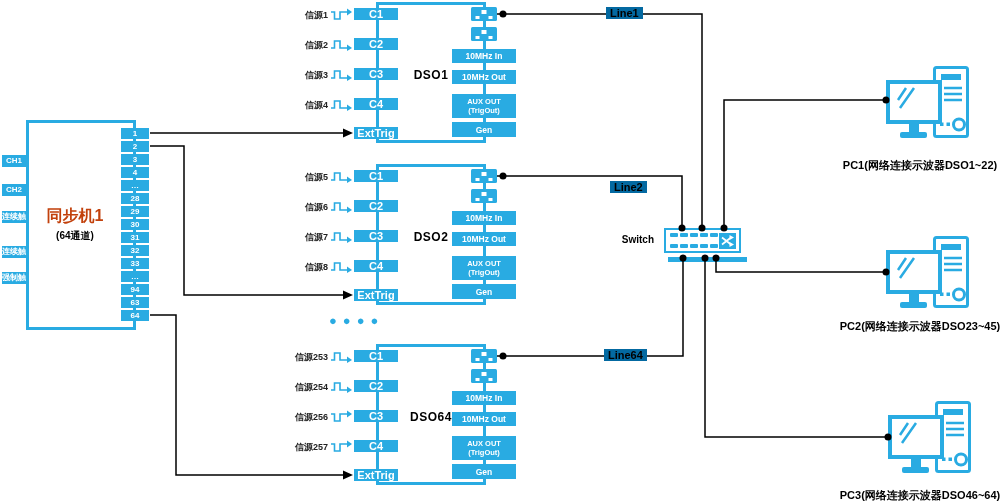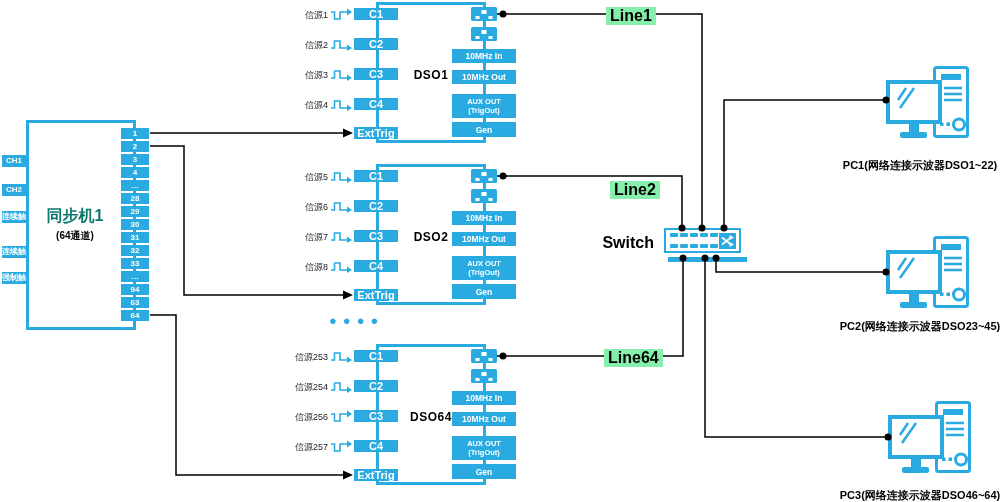--- a/index.html
+++ b/index.html
@@ -2,48 +2,48 @@
 <html><head>
 <meta charset="utf-8">
 <style>
   * { margin:0; padding:0; box-sizing:border-box; }
   html,body { background:#fff; font-family:"Liberation Sans","DejaVu Sans",sans-serif; }
   .canvas { position:relative; width:1000px; height:502px; background:#fff; overflow:hidden; }
   .wires { position:absolute; left:0; top:0; z-index:6; pointer-events:none; }
 
   
   .sync-frame { position:absolute; left:26px; top:120px; width:110px; height:210px; border:3px solid #29ABE2; background:#fff; z-index:1; }
-  .sync-title { position:absolute; left:30px; top:206px; width:90px; text-align:center; font-size:16px; font-weight:bold; color:#0f766e; z-index:2; }
+  .sync-title { position:absolute; left:30px; top:206px; width:90px; text-align:center; font-size:16px; font-weight:bold; color:#c2410c; z-index:2; }
   .sync-sub { position:absolute; left:30px; top:229px; width:90px; text-align:center; font-size:10px; font-weight:bold; color:#000; z-index:2; }
   .inp { position:absolute; left:2px; width:24px; height:12px; background:#29ABE2; color:#fff; font-size:8px; font-weight:bold; text-align:center; line-height:12px; z-index:3; }
   .port { position:absolute; left:121px; width:28px; height:11px; background:#29ABE2; color:#fff; font-size:8px; font-weight:bold; text-align:center; line-height:11px; z-index:3; }
 
   
   .dso { position:absolute; left:0; width:1000px; height:150px; }
   .dso1 { top:0; } .dso2 { top:162px; } .dso64 { top:342px; }
   .frame { position:absolute; left:376px; top:2px; width:110px; height:141px; border:3px solid #29ABE2; background:#fff; }
   .dso-name { position:absolute; left:394px; top:68px; width:74px; text-align:center; font-size:12px; font-weight:bold; color:#000; letter-spacing:.5px; }
   .row { position:absolute; left:0; width:1000px; height:13px; }
   .r0{top:8px} .r1{top:38px} .r2{top:68px} .r3{top:98px} .r4{top:127px}
-  .src { position:absolute; left:236px; top:1px; width:92px; text-align:right; font-size:9px; font-weight:normal; color:#222; }
+  .src { position:absolute; left:236px; top:1px; width:92px; text-align:right; font-size:9px; font-weight:bold; color:#222; }
   .pulse { position:absolute; left:331px; top:0; }
   .cbox { position:absolute; left:354px; top:0; width:44px; height:12px; background:#29ABE2; color:#fff; font-size:11px; font-weight:bold; text-align:center; line-height:12px; }
   .lan { position:absolute; left:471px; }
   .lan1 { top:7px; } .lan2 { top:27px; }
   .iobox { position:absolute; left:452px; width:64px; background:#29ABE2; color:#fff; text-align:center; font-weight:bold; font-size:8.5px; display:flex; flex-direction:column; justify-content:center; }
   .io1 { top:49px; height:14px; } .io2 { top:70px; height:14px; }
   .io3 { top:94px; height:24px; font-size:7.5px; line-height:1.25; }
   .io4 { top:122px; height:15px; }
 
   .ellipsis { position:absolute; left:329px; top:313px; color:#29ABE2; font-size:13px; font-weight:bold; letter-spacing:6px; }
 
-  .linelabel { position:absolute; background:#86efac; padding:0 4px; font-size:16px; font-weight:600; color:#000; z-index:7; }
+  .linelabel { position:absolute; background:#0369a1; padding:0 4px; font-size:11px; font-weight:600; color:#000; z-index:7; }
 
   
-  .sw-label { position:absolute; left:596px; top:234px; width:58px; text-align:right; font-size:16px; font-weight:bold; color:#000; }
+  .sw-label { position:absolute; left:596px; top:234px; width:58px; text-align:right; font-size:10px; font-weight:bold; color:#000; }
   .sw-box { position:absolute; left:664px; top:228px; width:77px; height:25px; border:2px solid #29ABE2; background:#fff; z-index:2; }
   .sw-ports { position:absolute; left:4px; top:3px; width:48px; height:15px; display:flex; flex-direction:column; justify-content:space-between; }
   .sw-prow { display:flex; gap:2px; }
   .sw-dash { width:8px; height:4px; background:#29ABE2; border-radius:1px; }
   .sw-icon { position:absolute; right:3px; top:2.5px; width:17px; height:16px; background:#29ABE2; }
   .sw-bar { position:absolute; left:668px; top:257px; width:79px; height:5px; background:#29ABE2; z-index:2; }
 
   
   .pc { position:absolute; z-index:2; }
   .pc1 { left:886px; top:66px; } .pc2 { left:886px; top:236px; } .pc3 { left:888px; top:401px; }

